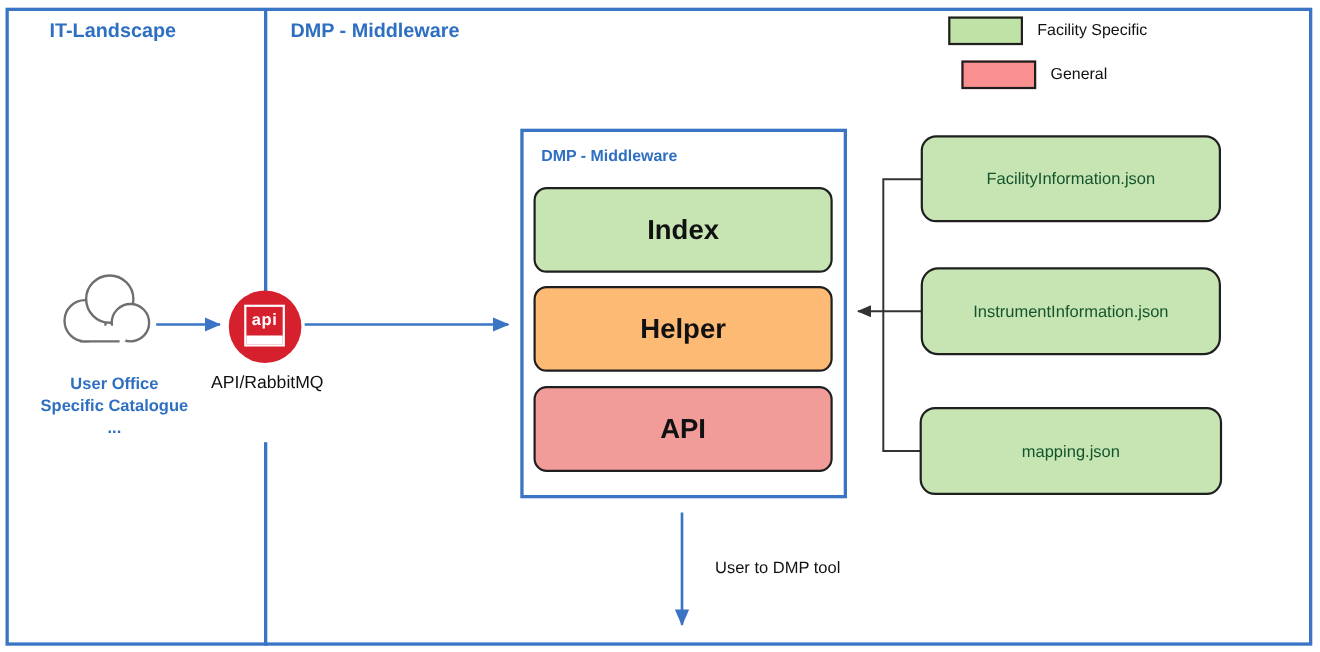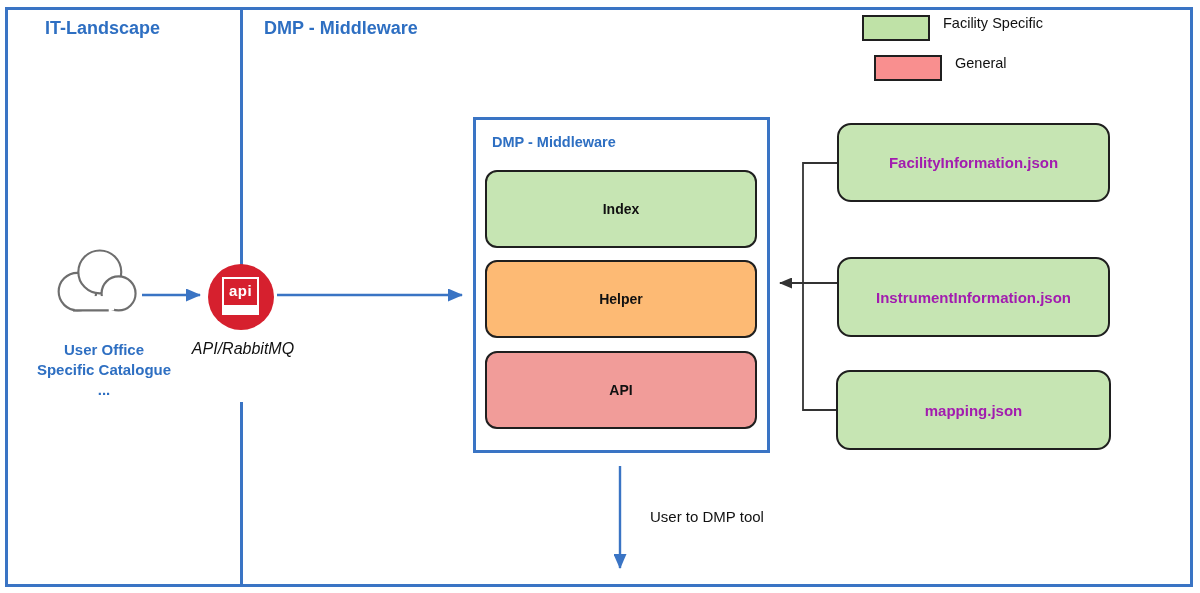--- a/index.html
+++ b/index.html
@@ -15,21 +15,21 @@
   .divider{position:absolute;left:240px;width:3px;background:#3a74c4;z-index:1;}
   .divider.top{top:10px;height:255px;}
   .divider.bottom{top:402px;height:185px;}
   
   .section-title{
     position:absolute;font-size:18px;font-weight:bold;color:#2e6fc2;z-index:2;white-space:nowrap;
   }
   .title-left{left:45px;top:18px;}
   .title-middle{left:264px;top:18px;}
   
-  .legend-row{position:absolute;left:862px;display:flex;z-index:2;}
+  .legend-row{position:absolute;left:862px;display:flex;align-items:center;z-index:2;}
   .legend-row.r1{top:15px;}
   .legend-row.r2{top:55px;margin-left:12px;}
   .legend-swatch{width:68px;height:26px;border:2px solid #1f1f1f;box-sizing:border-box;}
   .legend-swatch.green{background:#bfe2a7;}
   .legend-swatch.red{background:#f98f8f;}
   .legend-label{margin-left:13px;font-size:14.5px;color:#111;}
   
   .cloud-wrap{position:absolute;left:52px;top:246px;z-index:2;}
   .cloud-label{
     position:absolute;left:14px;top:340px;width:180px;text-align:center;
@@ -44,47 +44,47 @@
     position:absolute;left:14px;top:13px;width:37px;height:38px;
     border:2.5px solid #ffffff;box-sizing:border-box;
   }
   .api-square .api-text{
     display:block;text-align:center;color:#ffffff;font-weight:bold;font-size:15px;
     line-height:24px;letter-spacing:0.5px;
   }
   .api-bar{position:absolute;left:0;right:0;bottom:0;height:8px;background:#ffffff;}
   .api-label{
     position:absolute;left:173px;top:340px;width:140px;text-align:center;
-    font-size:16px;color:#111;z-index:3;font-style:italic;
+    font-size:16px;color:#111;z-index:3;
   }
   
   .connectors{position:absolute;left:0;top:0;z-index:1;}
   
   .mw-box{
     position:absolute;left:473px;top:117px;width:297px;height:336px;
     border:3px solid #3a74c4;box-sizing:border-box;background:#fff;z-index:2;
   }
   .mw-title{position:absolute;left:16px;top:14px;font-size:14.5px;font-weight:bold;color:#2e6fc2;}
   .mw-component{
     position:absolute;left:9px;width:272px;height:78px;border:2px solid #1f1f1f;
     border-radius:12px;box-sizing:border-box;display:flex;align-items:center;justify-content:center;
-    font-size:14px;font-weight:bold;color:#111;
+    font-size:25px;font-weight:bold;color:#111;
   }
   .mw-component.c0{top:50px;background:#c6e5b3;}
   .mw-component.c1{top:140px;background:#fdba74;}
   .mw-component.c2{top:231px;background:#f19c99;}
   
   .file-box{
     position:absolute;left:837px;width:273px;height:80px;background:#c6e5b3;
     border:2px solid #1f1f1f;border-radius:14px;box-sizing:border-box;
     display:flex;align-items:center;justify-content:center;
-    font-size:15px;font-weight:bold;color:#a21caf;z-index:2;
+    font-size:15px;font-weight:normal;color:#14532d;z-index:2;
   }
   .file-box.f0{top:123px;height:79px;}
-  .file-box.f1{top:257px;}
+  .file-box.f1{top:243px;border-radius:16px;}
   .file-box.f2{top:370px;left:836px;width:275px;}
   
   .flow-label{position:absolute;left:650px;top:508px;font-size:15px;color:#111;z-index:2;white-space:nowrap;}
 </style>
 </head>
 <body>
 
 <div class="frame"></div>
 <div class="divider top"></div>
 <div class="divider bottom"></div>

